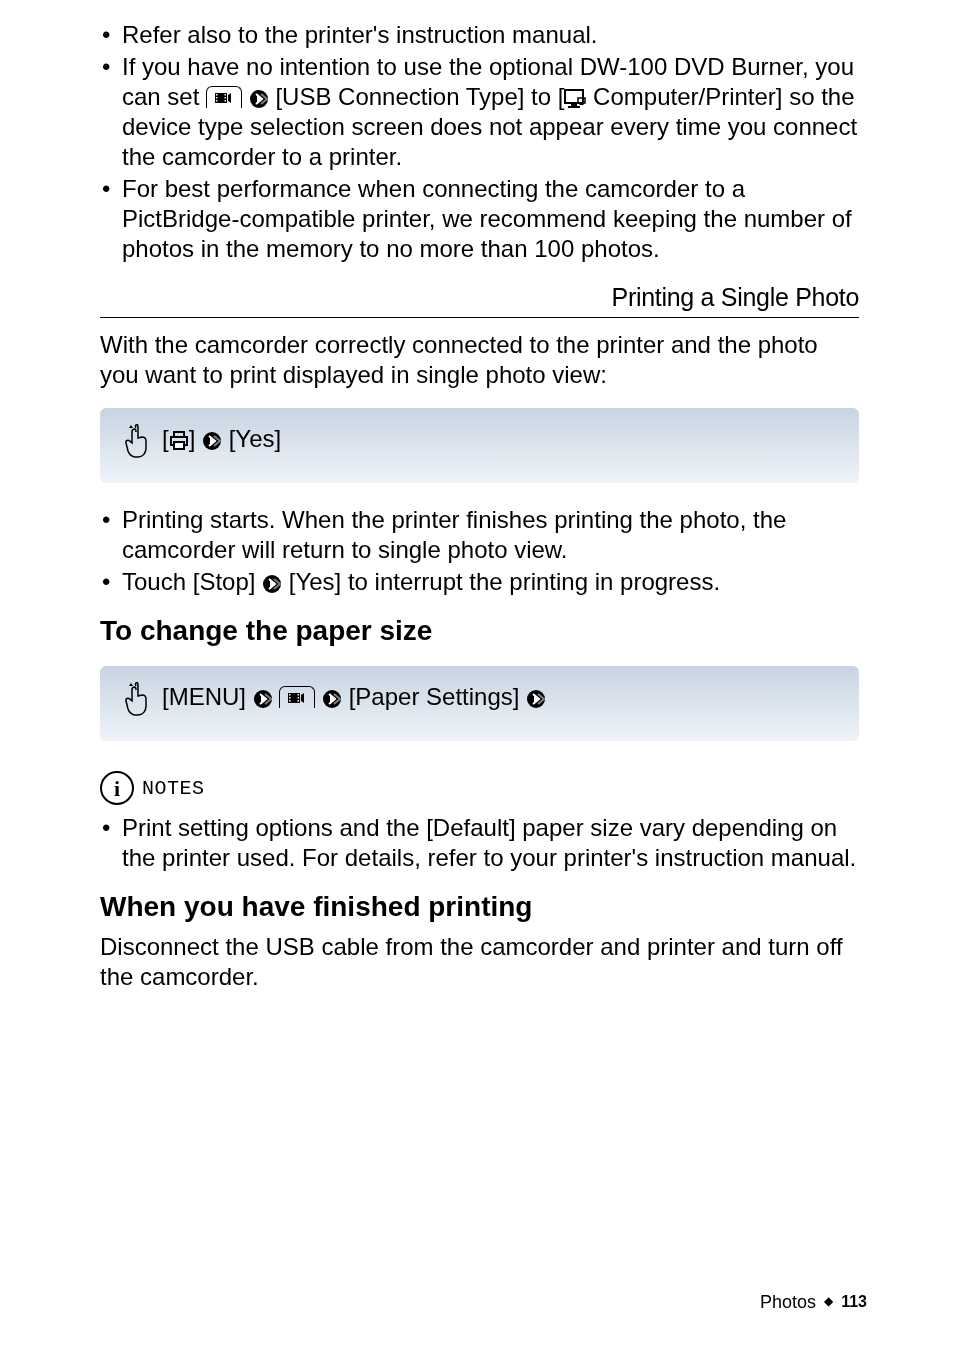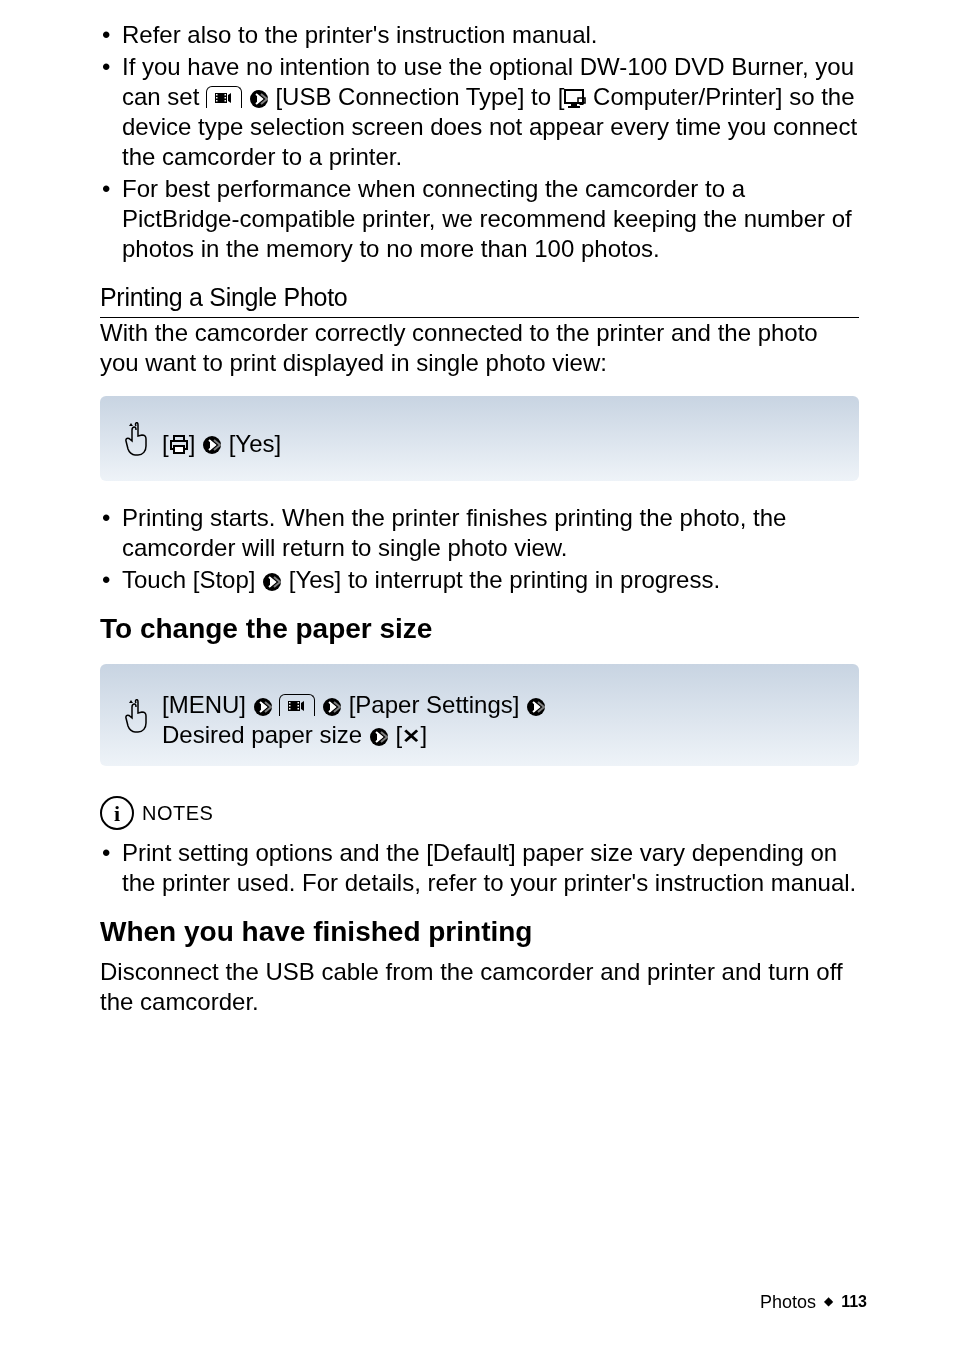--- a/index.html
+++ b/index.html
@@ -23,37 +23,38 @@
     top: 0;
     font-size: 24px;
   }
   .section-heading {
     font-family: Arial, Helvetica, sans-serif;
     font-size: 25px;
     font-weight: normal;
     border-bottom: 1px solid #000;
     padding-bottom: 4px;
     margin-top: 18px;
-    margin-bottom: 0;
+    margin-bottom: 12px;
     font-stretch: condensed;
     letter-spacing: -0.3px;
+    text-align: right;
   }
   .subheading {
     font-weight: bold;
     margin-top: 16px;
     margin-bottom: 8px;
     font-size: 28px;
   }
   .gradient-box {
     background: linear-gradient(to bottom, #c8d4e2 0%, #eef3f8 100%);
     border-radius: 6px;
-    padding: 26px 20px 16px 22px;
+    padding: 16px 20px 16px 22px;
     margin: 18px 0 22px 0;
     display: flex;
-    align-items: center;
+    align-items: flex-start;
     gap: 12px;
   }
   .gradient-box .content { flex: 1; }
   .touch-icon svg { width: 28px; height: 36px; }
   .arrow-icon {
     display: inline-flex;
     vertical-align: middle;
     width: 20px;
     height: 20px;
   }
@@ -96,21 +97,21 @@
     border: 2px solid #000;
     border-radius: 50%;
     display: flex;
     align-items: center;
     justify-content: center;
     font-family: Georgia, serif;
     font-weight: bold;
     font-size: 22px;
   }
   .notes-label {
-    font-family: Liberation Sans, sans-serif;
+    font-family: Liberation Mono, monospace;
     font-size: 20px;
     letter-spacing: 0.5px;
     font-stretch: condensed;
   }
   .footer {
     position: absolute;
     bottom: 32px;
     right: 87px;
     font-size: 18px;
     display: flex;
@@ -240,29 +241,20 @@
             <use href="#sym-arrow"></use>
           </svg>
         </span>
       <span> [Paper Settings] </span>
       <span class="arrow-icon">
           <svg>
             <use href="#sym-arrow"></use>
           </svg>
         </span>
     </div>
-    <div>
-      <span>Desired paper size </span>
-      <span class="arrow-icon">
-          <svg>
-            <use href="#sym-arrow"></use>
-          </svg>
-        </span>
-      <span> [</span><span class="close-x">✕</span><span>]</span>
-    </div>
   </div>
 </div>
 
 <div class="notes-row">
   <span class="info-icon">i</span>
   <span class="notes-label">NOTES</span>
 </div>
 
 <ul class="plain">
   <li><span>Print setting options and the [Default] paper size vary depending on the printer used. For details, refer to your printer's instruction manual.</span></li>

